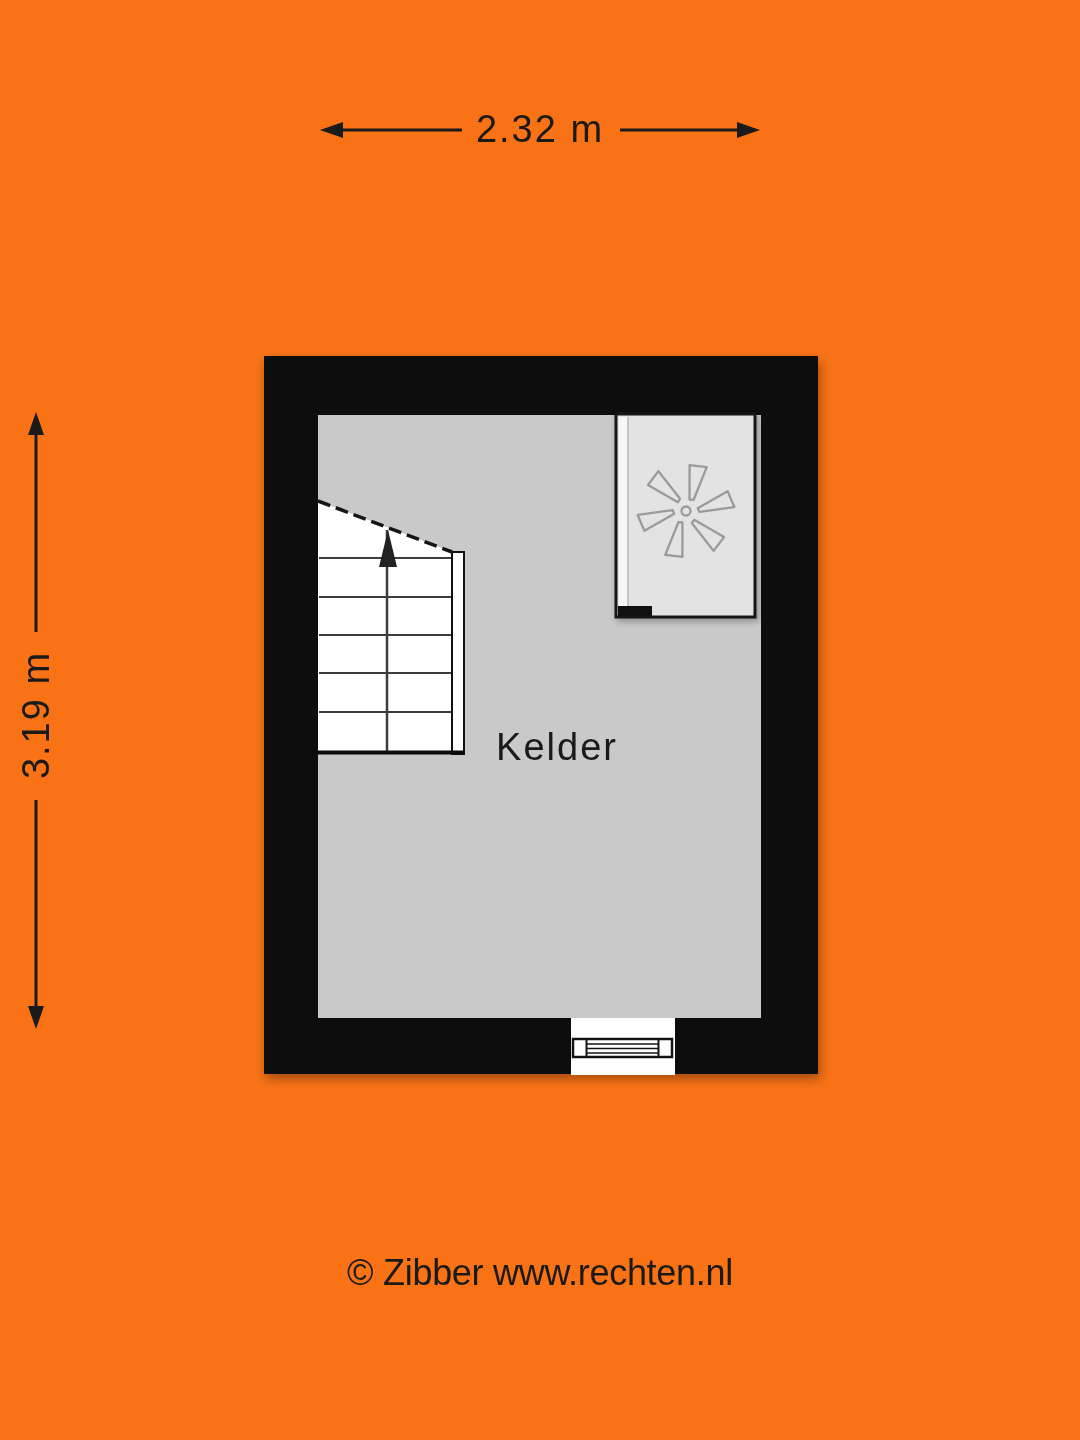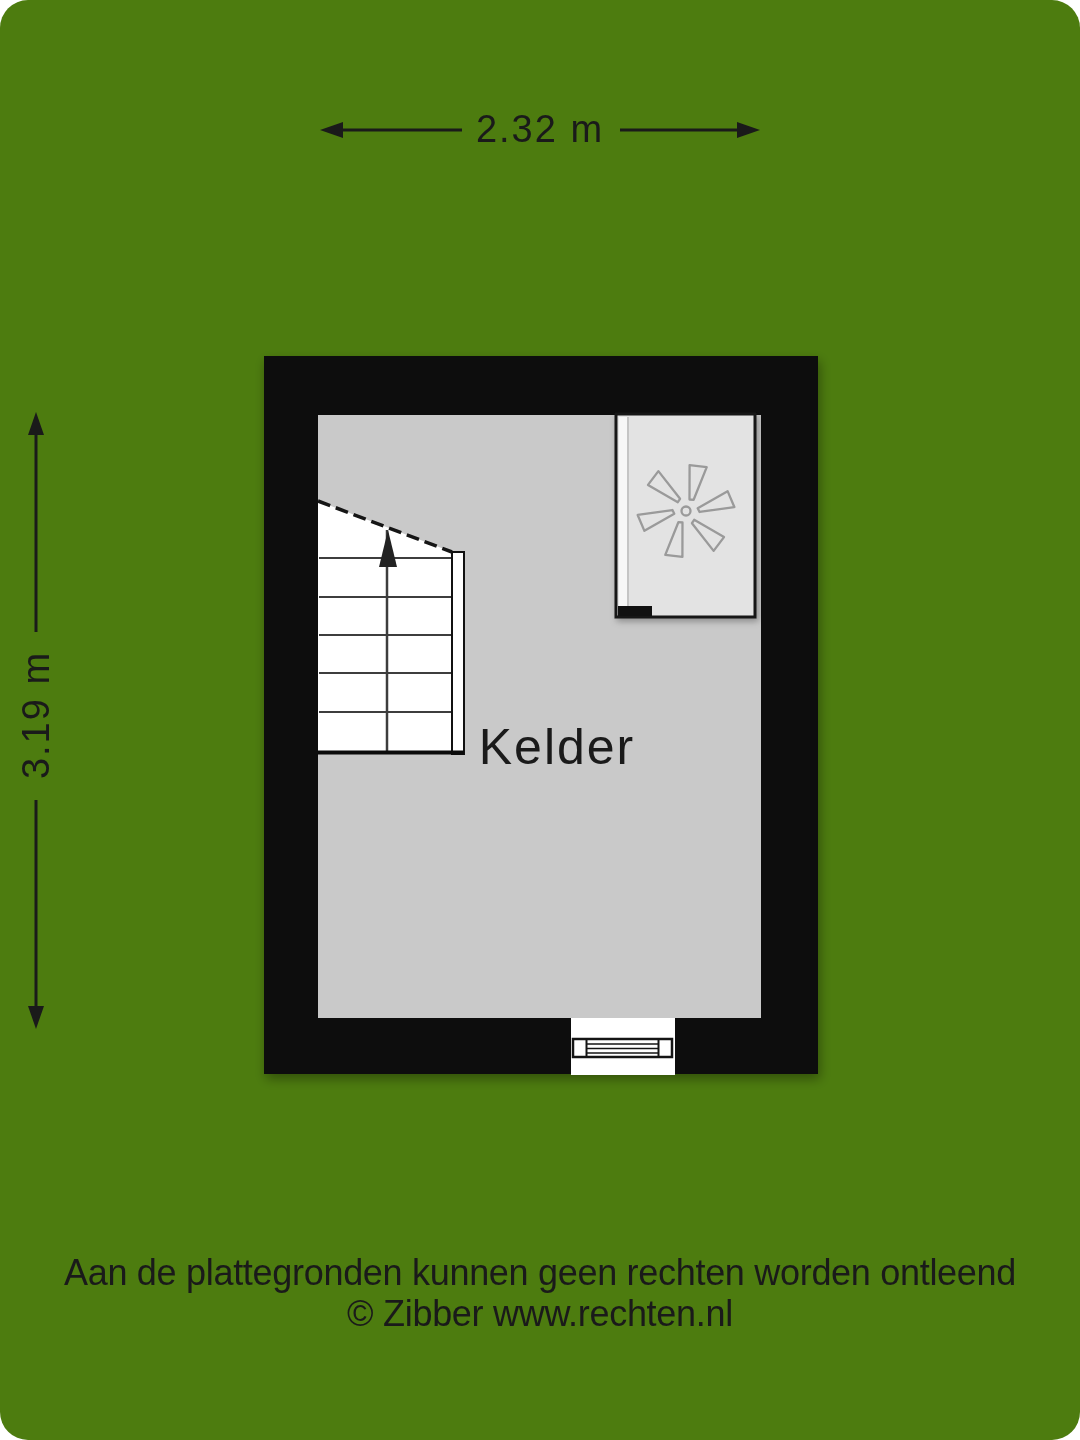--- a/index.html
+++ b/index.html
@@ -1,38 +1,37 @@
 <!DOCTYPE html>
 <html><head>
 <meta charset="utf-8">
 <style>
   html,body{margin:0;padding:0;background:#ffffff;}
   .canvas{
     position:relative;
     width:1080px;height:1440px;
-    background:#4d7c0f;
+    background:#f97316;
     font-family:"Liberation Sans", sans-serif;
     color:#1a1a1a;
     overflow:hidden;
-    border-radius:28px;
   }
   .plan-svg{position:absolute;left:0;top:0;width:1080px;height:1440px;}
   .label{position:absolute;white-space:nowrap;}
   .dim-label{
     font-size:38px;
     letter-spacing:2px;
     transform:translate(-50%,-50%);
   }
   .dim-label-v{
     font-size:38px;
     letter-spacing:2px;
     transform:translate(-50%,-50%) rotate(-90deg);
   }
   .room-label{
-    font-size:50px;
+    font-size:38px;
     letter-spacing:2px;
     transform:translate(-50%,-50%);
   }
   .footer{
     position:absolute;
     left:0;top:1252px;width:1080px;
     text-align:center;
     font-size:36px;
     line-height:41px;
     letter-spacing:-0.3px;
@@ -114,17 +113,16 @@
     </g>
   </svg>
 
   <div class="label dim-label" style="left:540px;top:129px;">2.32 m</div>
 
   <div class="label dim-label-v" style="left:36px;top:715px;">3.19 m</div>
 
   <div class="label room-label" style="left:557px;top:747px;">Kelder</div>
 
   <div class="footer">
-    <div>Aan de plattegronden kunnen geen rechten worden ontleend</div>
     <div>© Zibber www.rechten.nl</div>
   </div>
 
 </div>
 
 </body></html>

